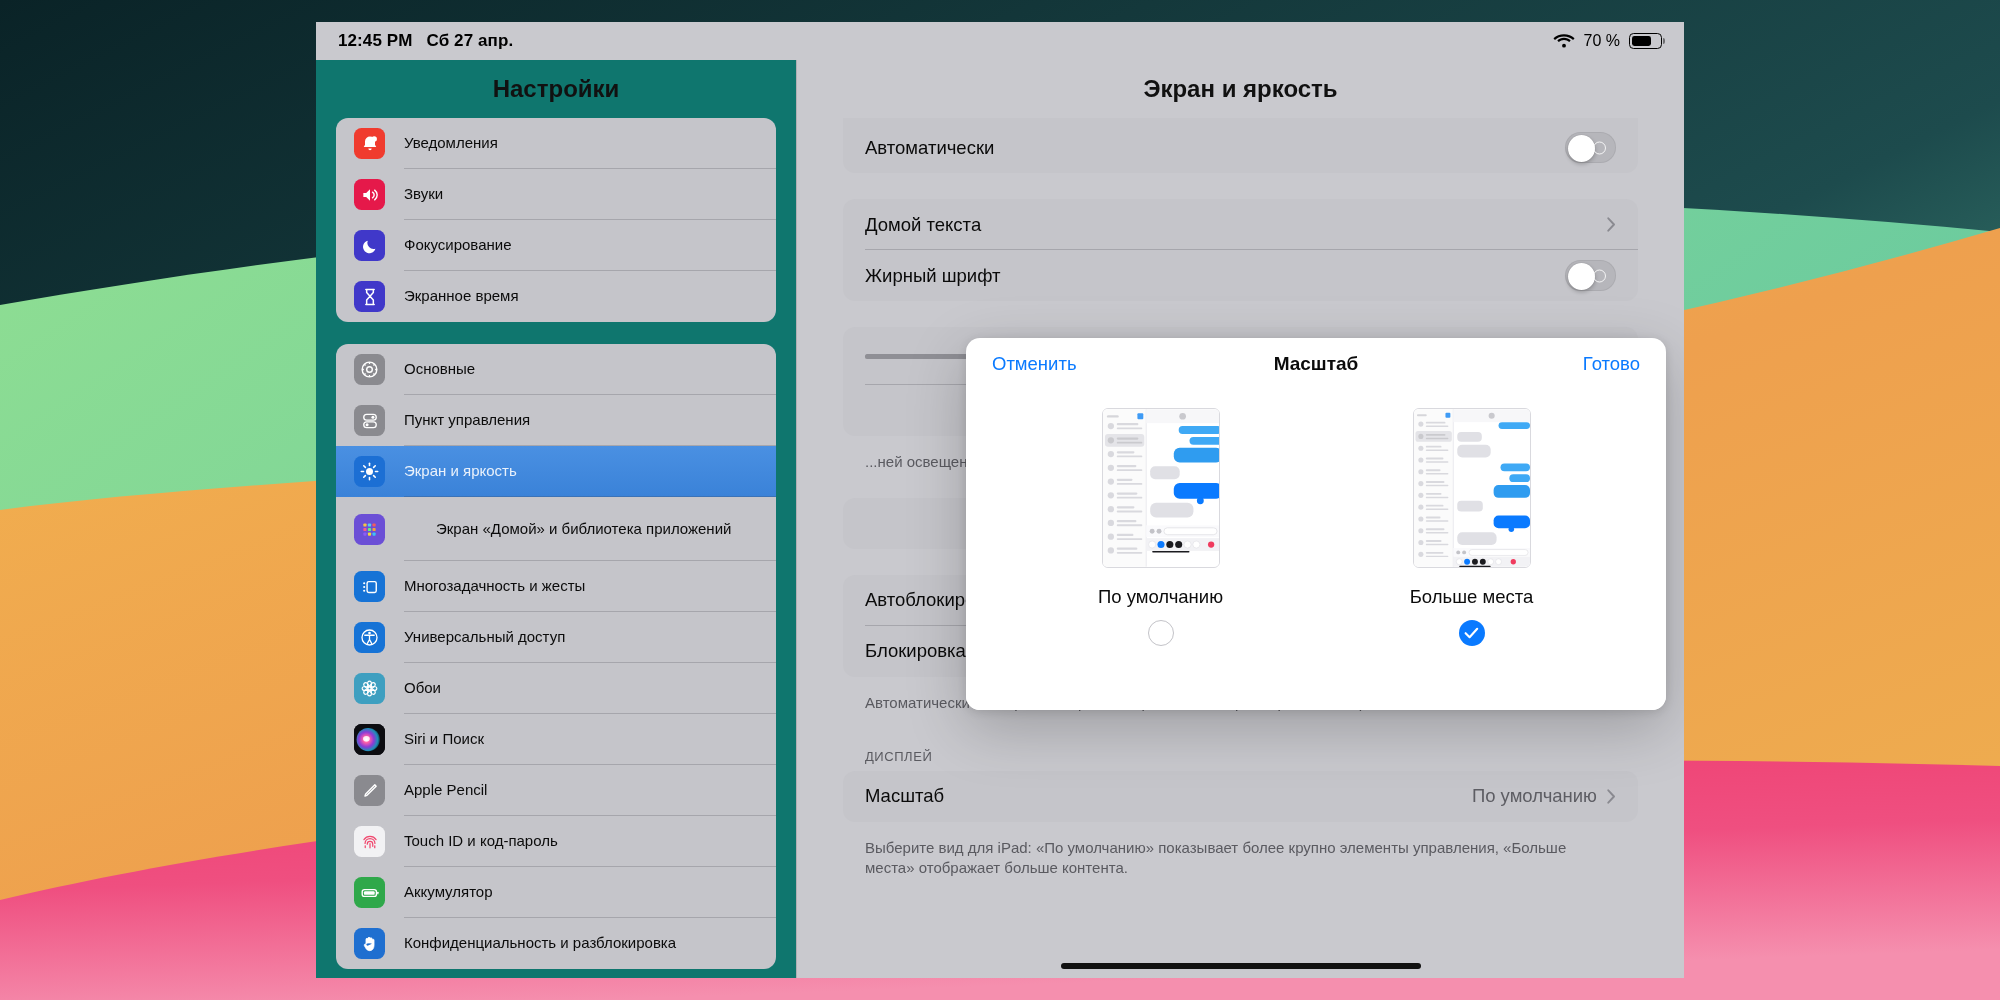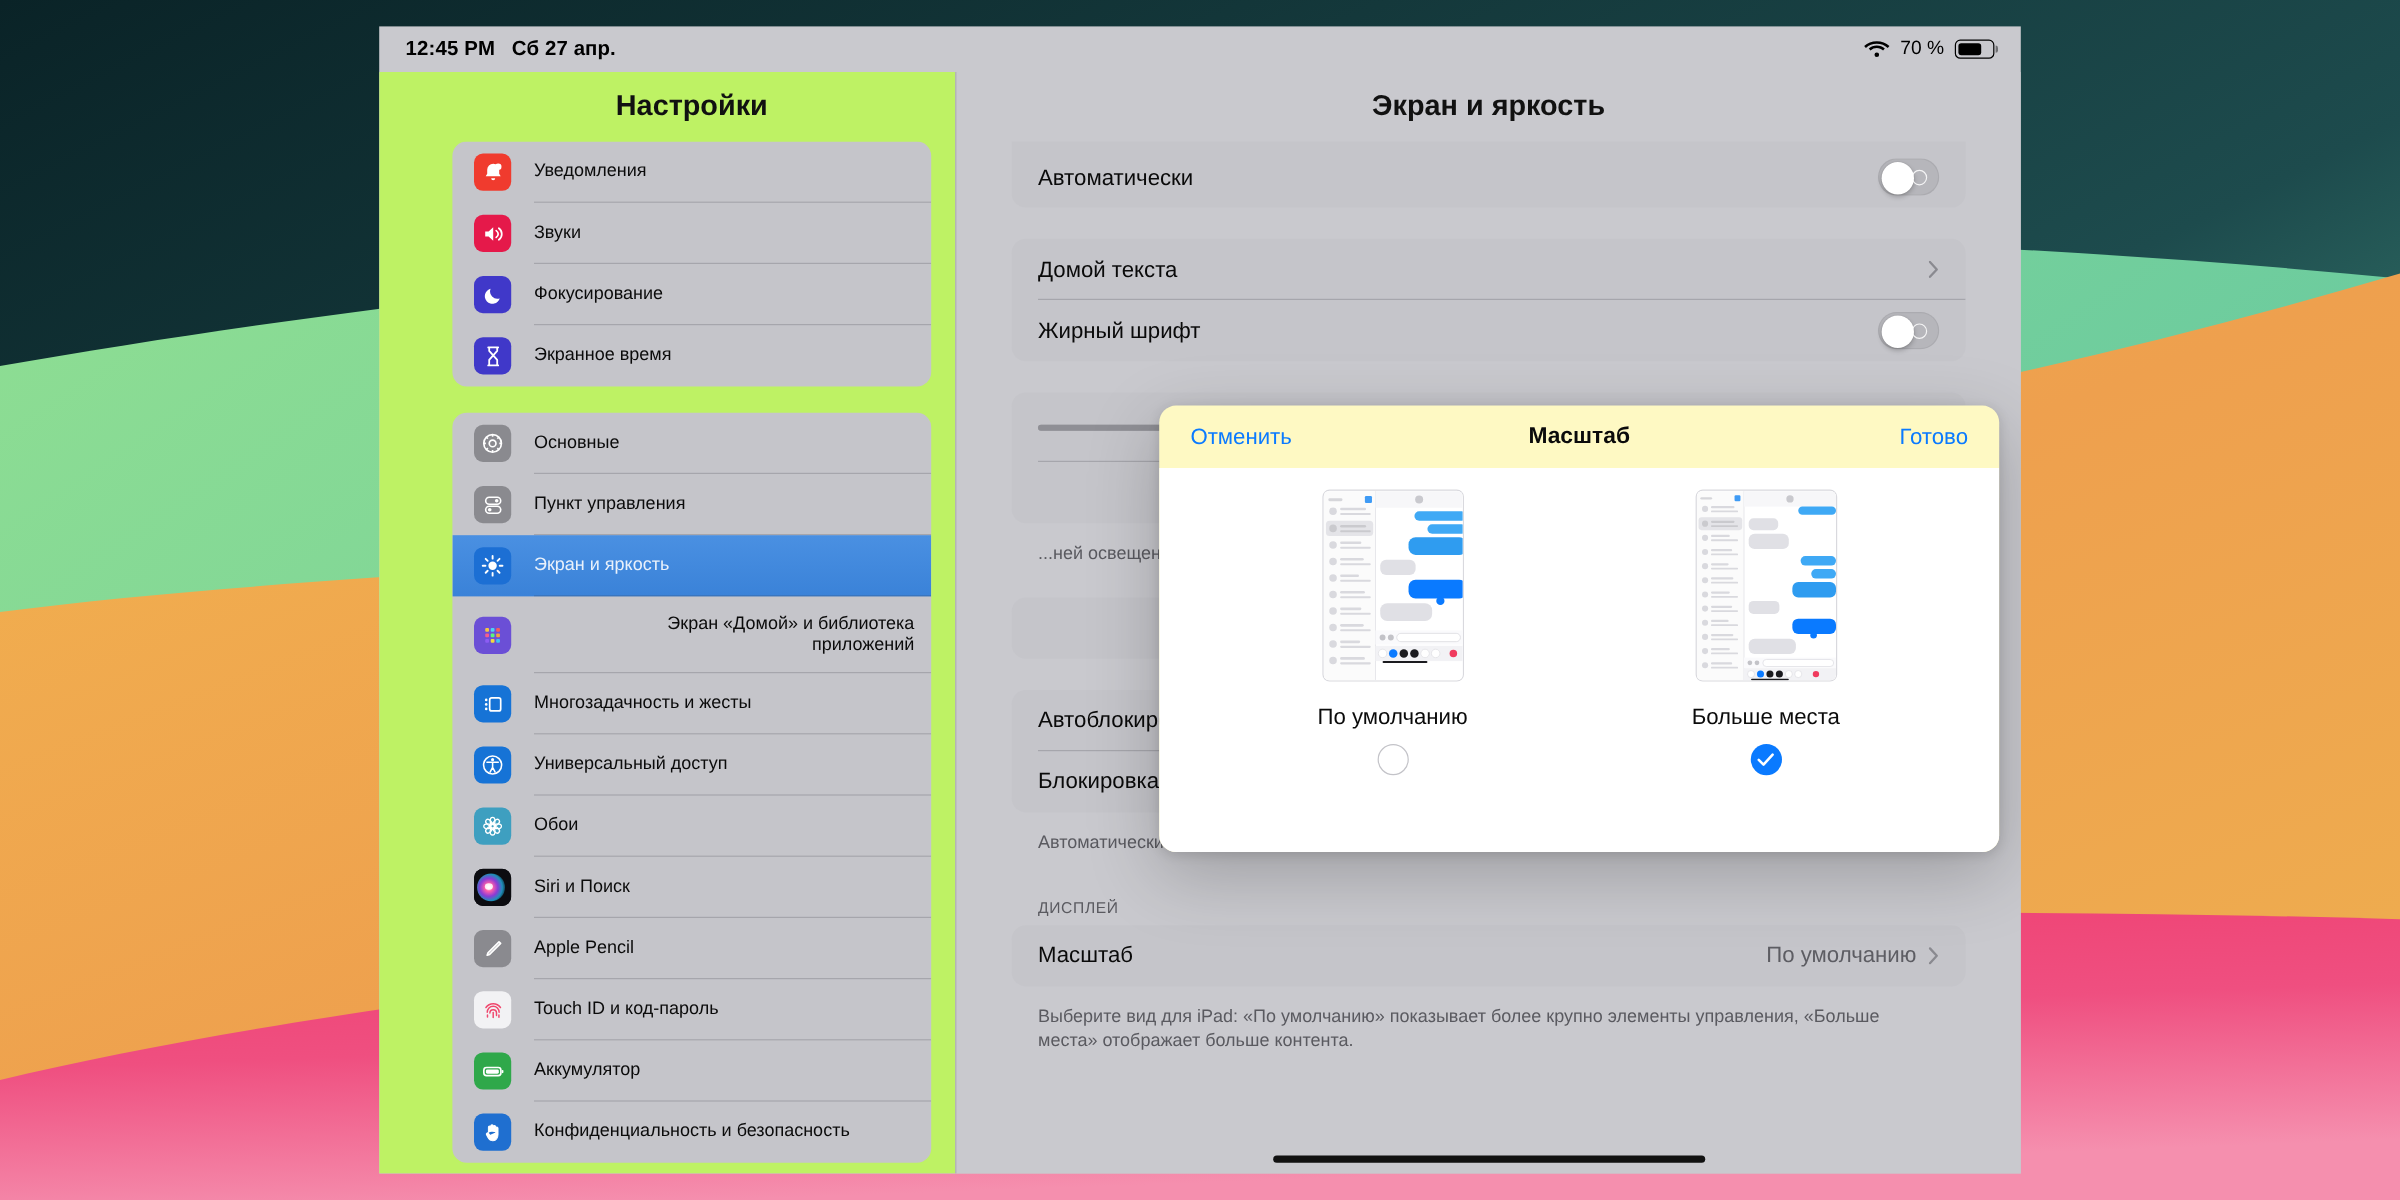--- a/index.html
+++ b/index.html
@@ -54,24 +54,23 @@
     background: rgba(0,0,0,.45);
   }
   .batt .fill { height: 100%; width: 70%; background: #000; border-radius: 2.4px; }
 
   
   #split { flex: 1; display: flex; min-height: 0; position: relative; }
 
   
   #sidebar {
     width: 480px; flex: 0 0 480px;
-    background: #bef264;
+    background: #0f766e;
     display: flex; flex-direction: column;
     min-height: 0;
-    padding-left: 41px;
   }
   #sidebar-header {
     height: 58px; flex: 0 0 58px;
     display: flex; align-items: center; justify-content: center;
     font-size: 24px; font-weight: 700; color: #111;
   }
   #sidebar-scroll { flex: 1; overflow: hidden; padding-bottom: 6px; }
   .side-group {
     margin: 0 20px 22px 20px;
     background: #c5c5ca;
@@ -197,21 +196,21 @@
     width: 360px; height: 6px; border-radius: 3px; background: #111;
     z-index: 8;
   }
 
   
   #modal-scrim { position: absolute; inset: 0; z-index: 20; pointer-events: none; }
   #modal {
     position: absolute;
     left: 650px; top: 316px;
     width: 700px; height: 372px;
-    background: #fef9c3;
+    background: #ffffff;
     border-radius: 14px;
     overflow: hidden;
     box-shadow: 0 18px 60px rgba(0,0,0,.22), 0 2px 10px rgba(0,0,0,.12);
     z-index: 22;
     display: flex; flex-direction: column;
   }
   #modal-bar {
     height: 52px; flex: 0 0 52px;
     display: flex; align-items: center; padding: 0 26px;
     position: relative;
@@ -521,21 +520,21 @@
             </span>
             <span class="side-label">Аккумулятор</span>
             <span class="side-sep"></span>
           </div>
           <div class="side-row">
             <span class="app-icon" style="background:#1f6fd0">
               <svg width="20" height="20" viewBox="0 0 24 24">
                   <path d="M7.2 12V6.4a1.2 1.2 0 0 1 2.4 0V11M9.6 11V5.2a1.2 1.2 0 0 1 2.4 0V11M12 11V5.8a1.2 1.2 0 0 1 2.4 0V11.4M14.4 11.6V7.4a1.2 1.2 0 0 1 2.4 0v6.2c0 3.6-2 6.4-5 6.4-2.6 0-4-1.5-5.2-3.6l-1.4-2.6a1.25 1.25 0 0 1 2.1-1.3l1.2 1.8" fill="#fff" stroke="#fff" stroke-width="1" stroke-linejoin="round"></path>
                 </svg>
             </span>
-            <span class="side-label">Конфиденциальность и безопасность</span>
+            <span class="side-label">Конфиденциальность и разблокировка</span>
 
           </div>
         </div>
 
       </div>
     </div>
 
     <div id="detail">
       <div id="detail-header">Экран и яркость</div>
       <div id="detail-scroll">

